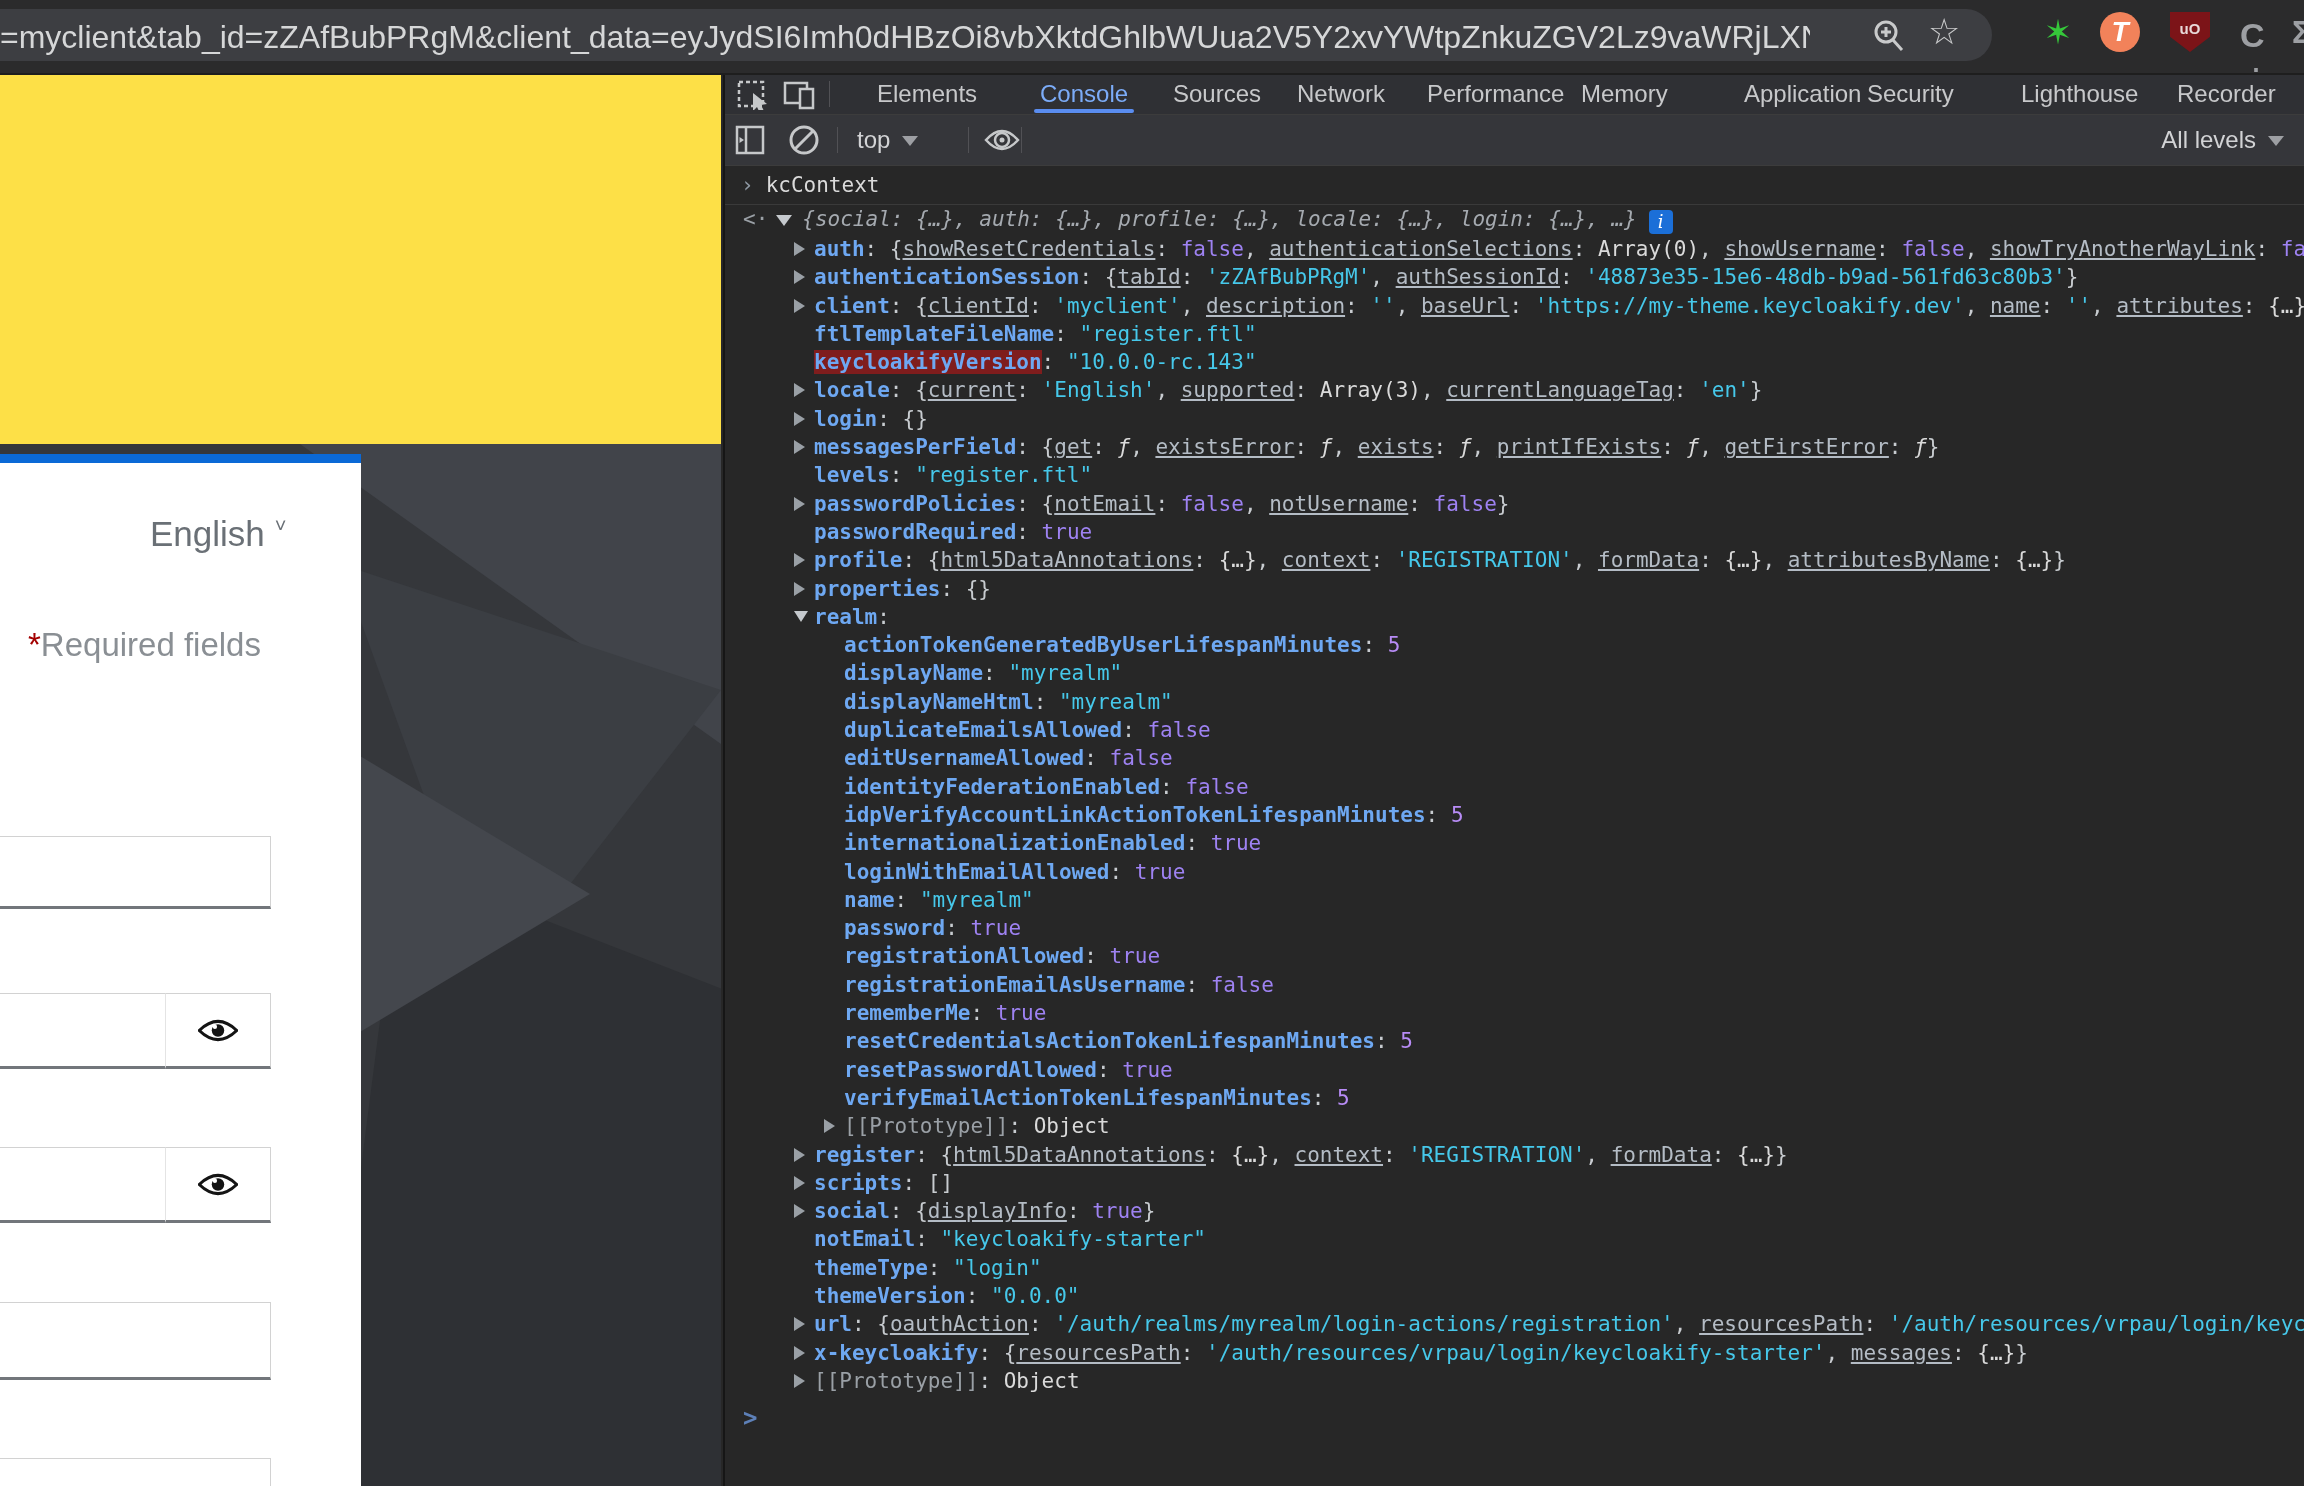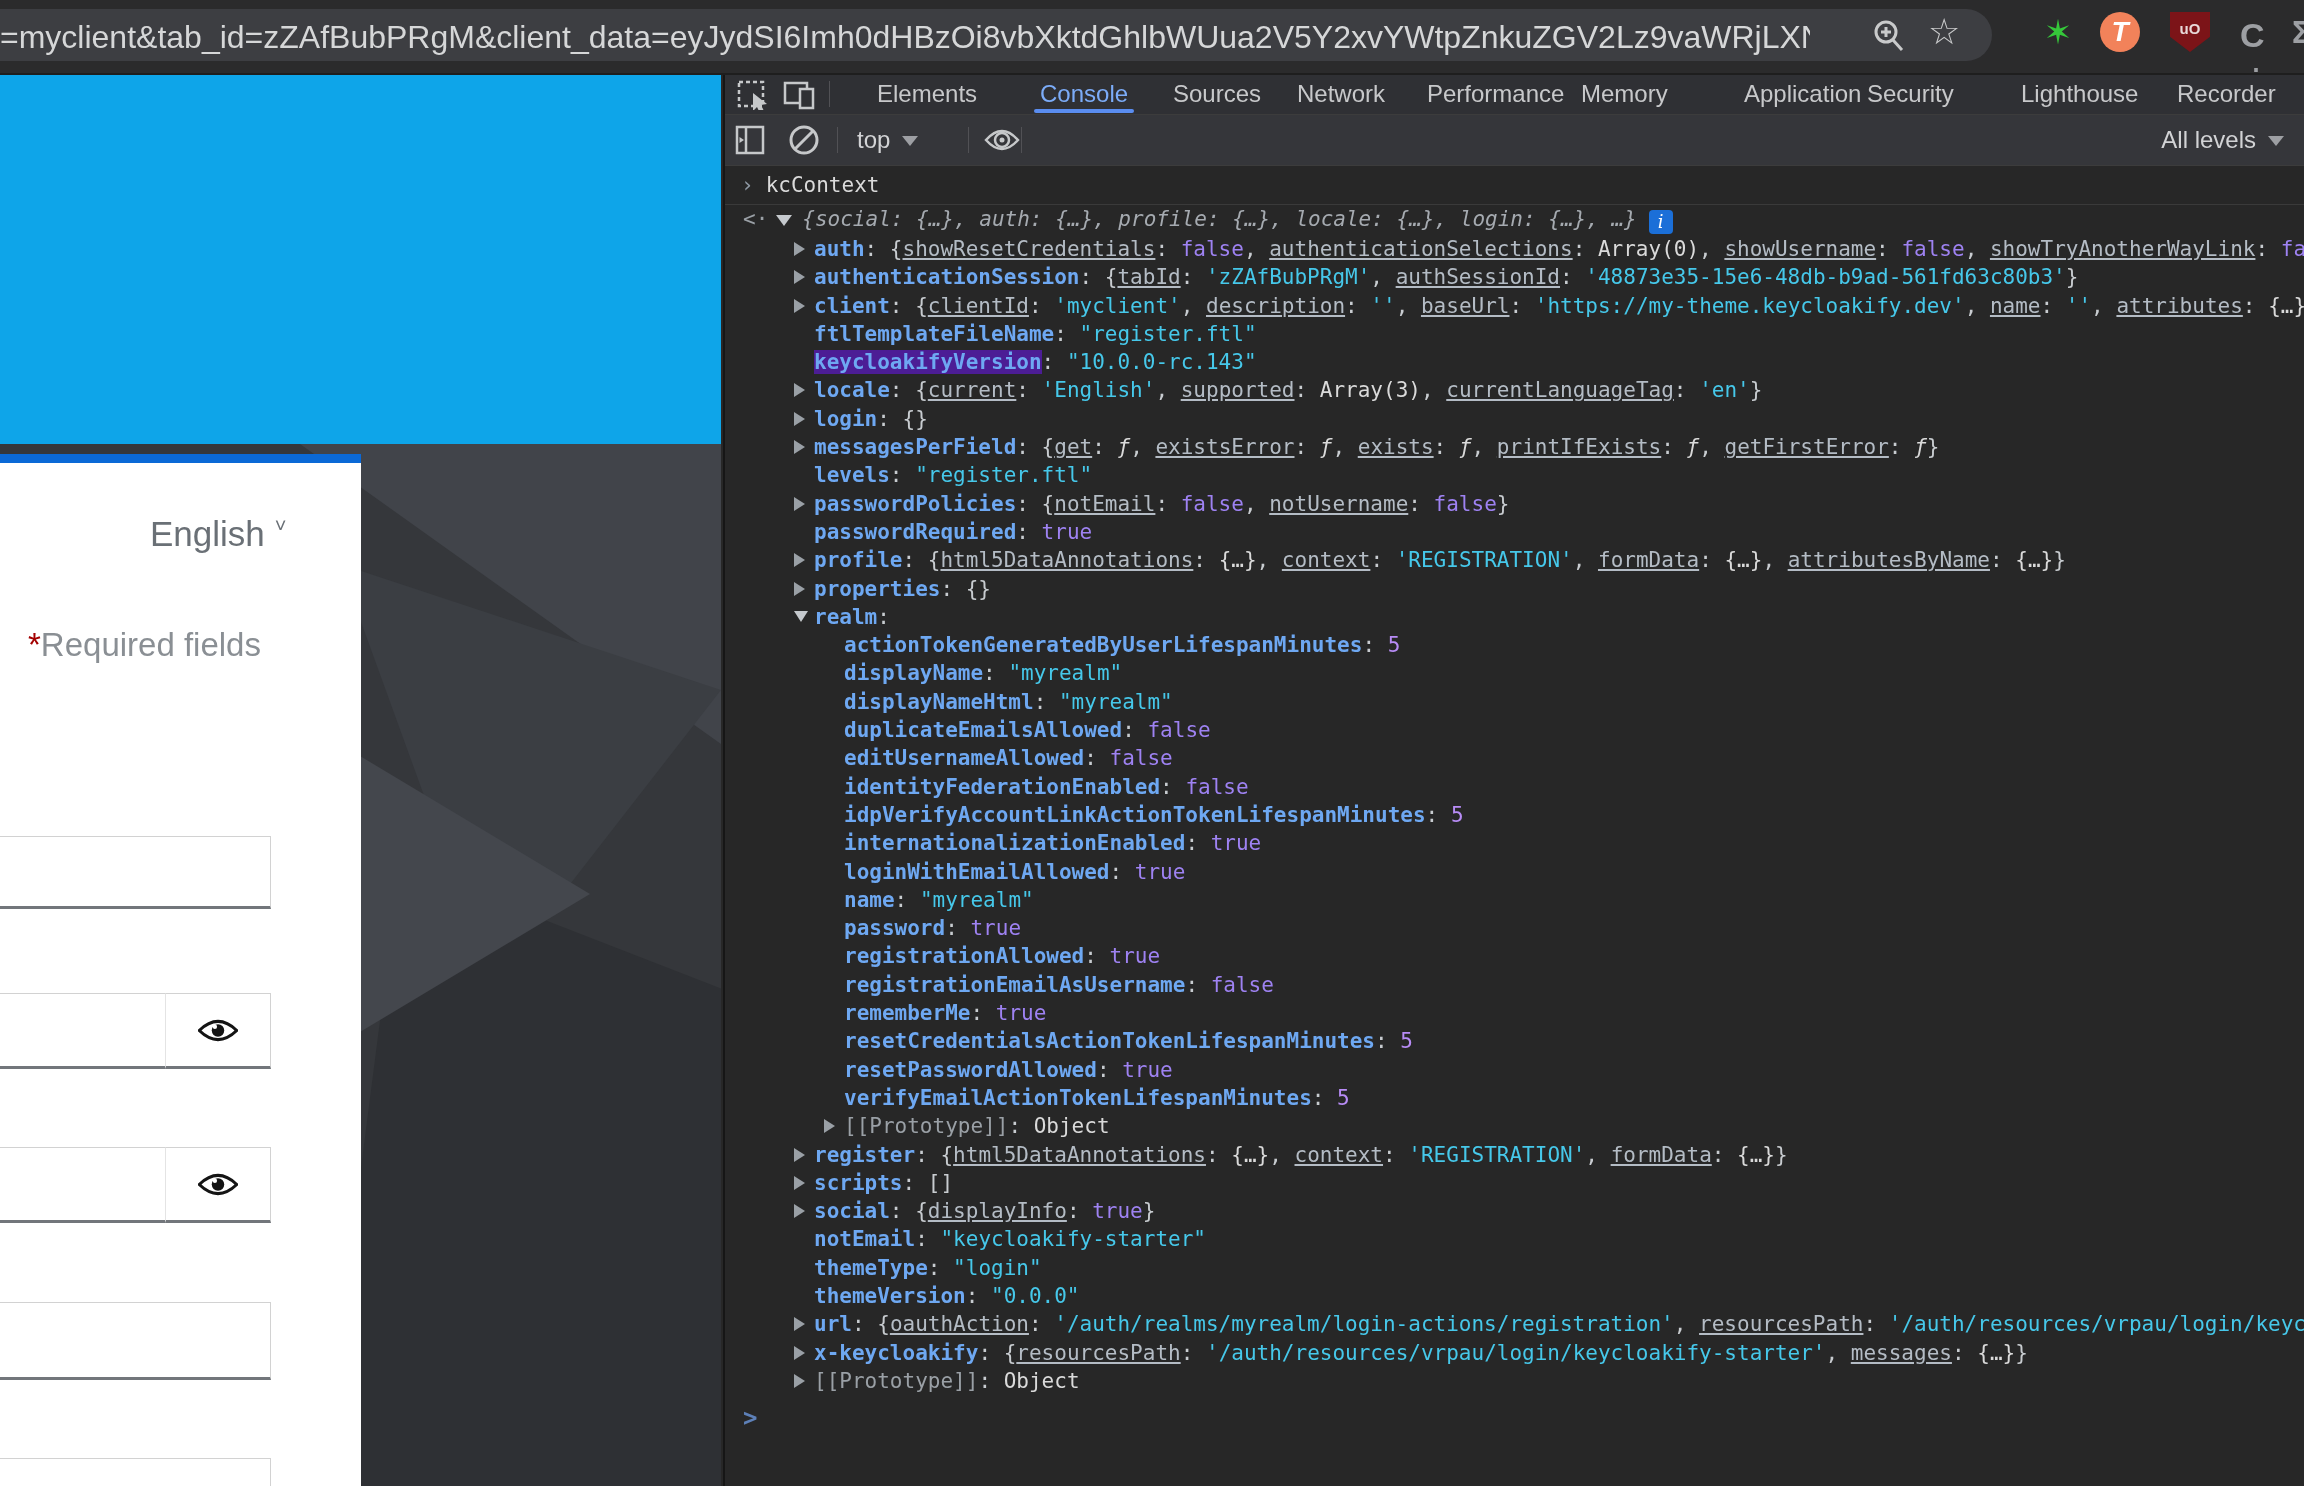--- a/index.html
+++ b/index.html
@@ -14,21 +14,21 @@
   .extslot{position:absolute;top:12px;width:40px;height:40px;}
   #ext-t{background:#f2825a;border-radius:50%;color:#fff;font-size:28px;font-style:italic;font-weight:bold;
          text-align:center;line-height:40px;}
   #ext-ub{background:#7c1418;color:#e8d9d9;font-size:15px;font-weight:bold;text-align:center;line-height:34px;
           clip-path:polygon(0 0,100% 0,100% 62%,50% 100%,0 62%);}
   #ext-c{color:#9d9fa3;font-size:34px;font-weight:bold;line-height:40px;}
   #ext-c .dots{display:inline-block;margin-left:3px;letter-spacing:0;font-size:26px;line-height:12px;}
   #ext-star{color:#35c73a;font-size:34px;line-height:40px;text-align:center;}
   #ext-partial{color:#9d9fa3;font-size:32px;font-weight:bold;line-height:40px;overflow:hidden;}
   
-  #page{position:absolute;left:0;top:75px;width:721px;height:1411px;background:#0ea5e9;overflow:hidden;}
+  #page{position:absolute;left:0;top:75px;width:721px;height:1411px;background:#fde047;overflow:hidden;}
   #pattern{position:absolute;left:0;top:369px;width:721px;height:1042px;background:#35373b;}
   #pattern .tri{position:absolute;}
   #card{position:absolute;left:0;top:379px;width:361px;height:1032px;background:#ffffff;}
   #cardbar{position:absolute;left:0;top:0;width:100%;height:9px;}
   #lang{position:absolute;left:150px;top:60px;font-size:35px;color:#6a7076;cursor:pointer;}
   #lang .chev{font-size:20px;color:#6a7076;vertical-align:14px;margin-left:10px;}
   #required{position:absolute;left:28px;top:172px;font-size:33px;color:#8a8f94;text-align:center;}
   #required .ast{color:#a30000;}
   .kc-input{position:absolute;left:-10px;width:281px;background:#fff;border:1px solid #d2d2d2;border-bottom:3px solid #72767b;box-sizing:border-box;}
   .pwrow{position:absolute;left:-10px;width:281px;display:flex;}
@@ -65,21 +65,21 @@
              font-size:18px;font-style:italic;font-family:"DejaVu Serif",serif;text-align:center;line-height:24px;vertical-align:-2px;}
   #crows{white-space:nowrap;}
   .crow{height:28.3px;line-height:28.3px;padding-left:69px;white-space:nowrap;overflow:hidden;}
   .crow.ind{padding-left:99px;}
   .arrow{display:inline-block;width:16px;margin-right:4px;}
   .tri-r::before{content:"";display:inline-block;width:0;height:0;border-top:7px solid transparent;border-bottom:7px solid transparent;
                  border-left:11px solid #9aa0a6;}
   .tri-d::before{content:"";display:inline-block;width:0;height:0;border-left:7px solid transparent;border-right:7px solid transparent;
                  border-top:11px solid #c5c9cd;vertical-align:2px;}
   .seg-k{color:#6ea8f2;font-weight:bold;}
-  .seg-k.hl{background:#4c1d95;}
+  .seg-k.hl{background:#7f1d1d;}
   .seg-ik{color:#b4bcc5;text-decoration:underline;}
   .seg-s{color:#46c8ea;}
   .seg-b{color:#9e82f2;}
   .seg-n{color:#b88cf6;}
   .seg-w{color:#dadada;}
   .seg-f{color:#dadada;font-style:italic;}
   .seg-p{color:#c8ccd0;}
   .seg-g{color:#9aa0a6;}
   #promptrow{height:30px;line-height:30px;padding-left:18px;margin-top:8px;}
   #promptrow .pch{color:#5d80b8;font-weight:bold;font-size:24px;}

